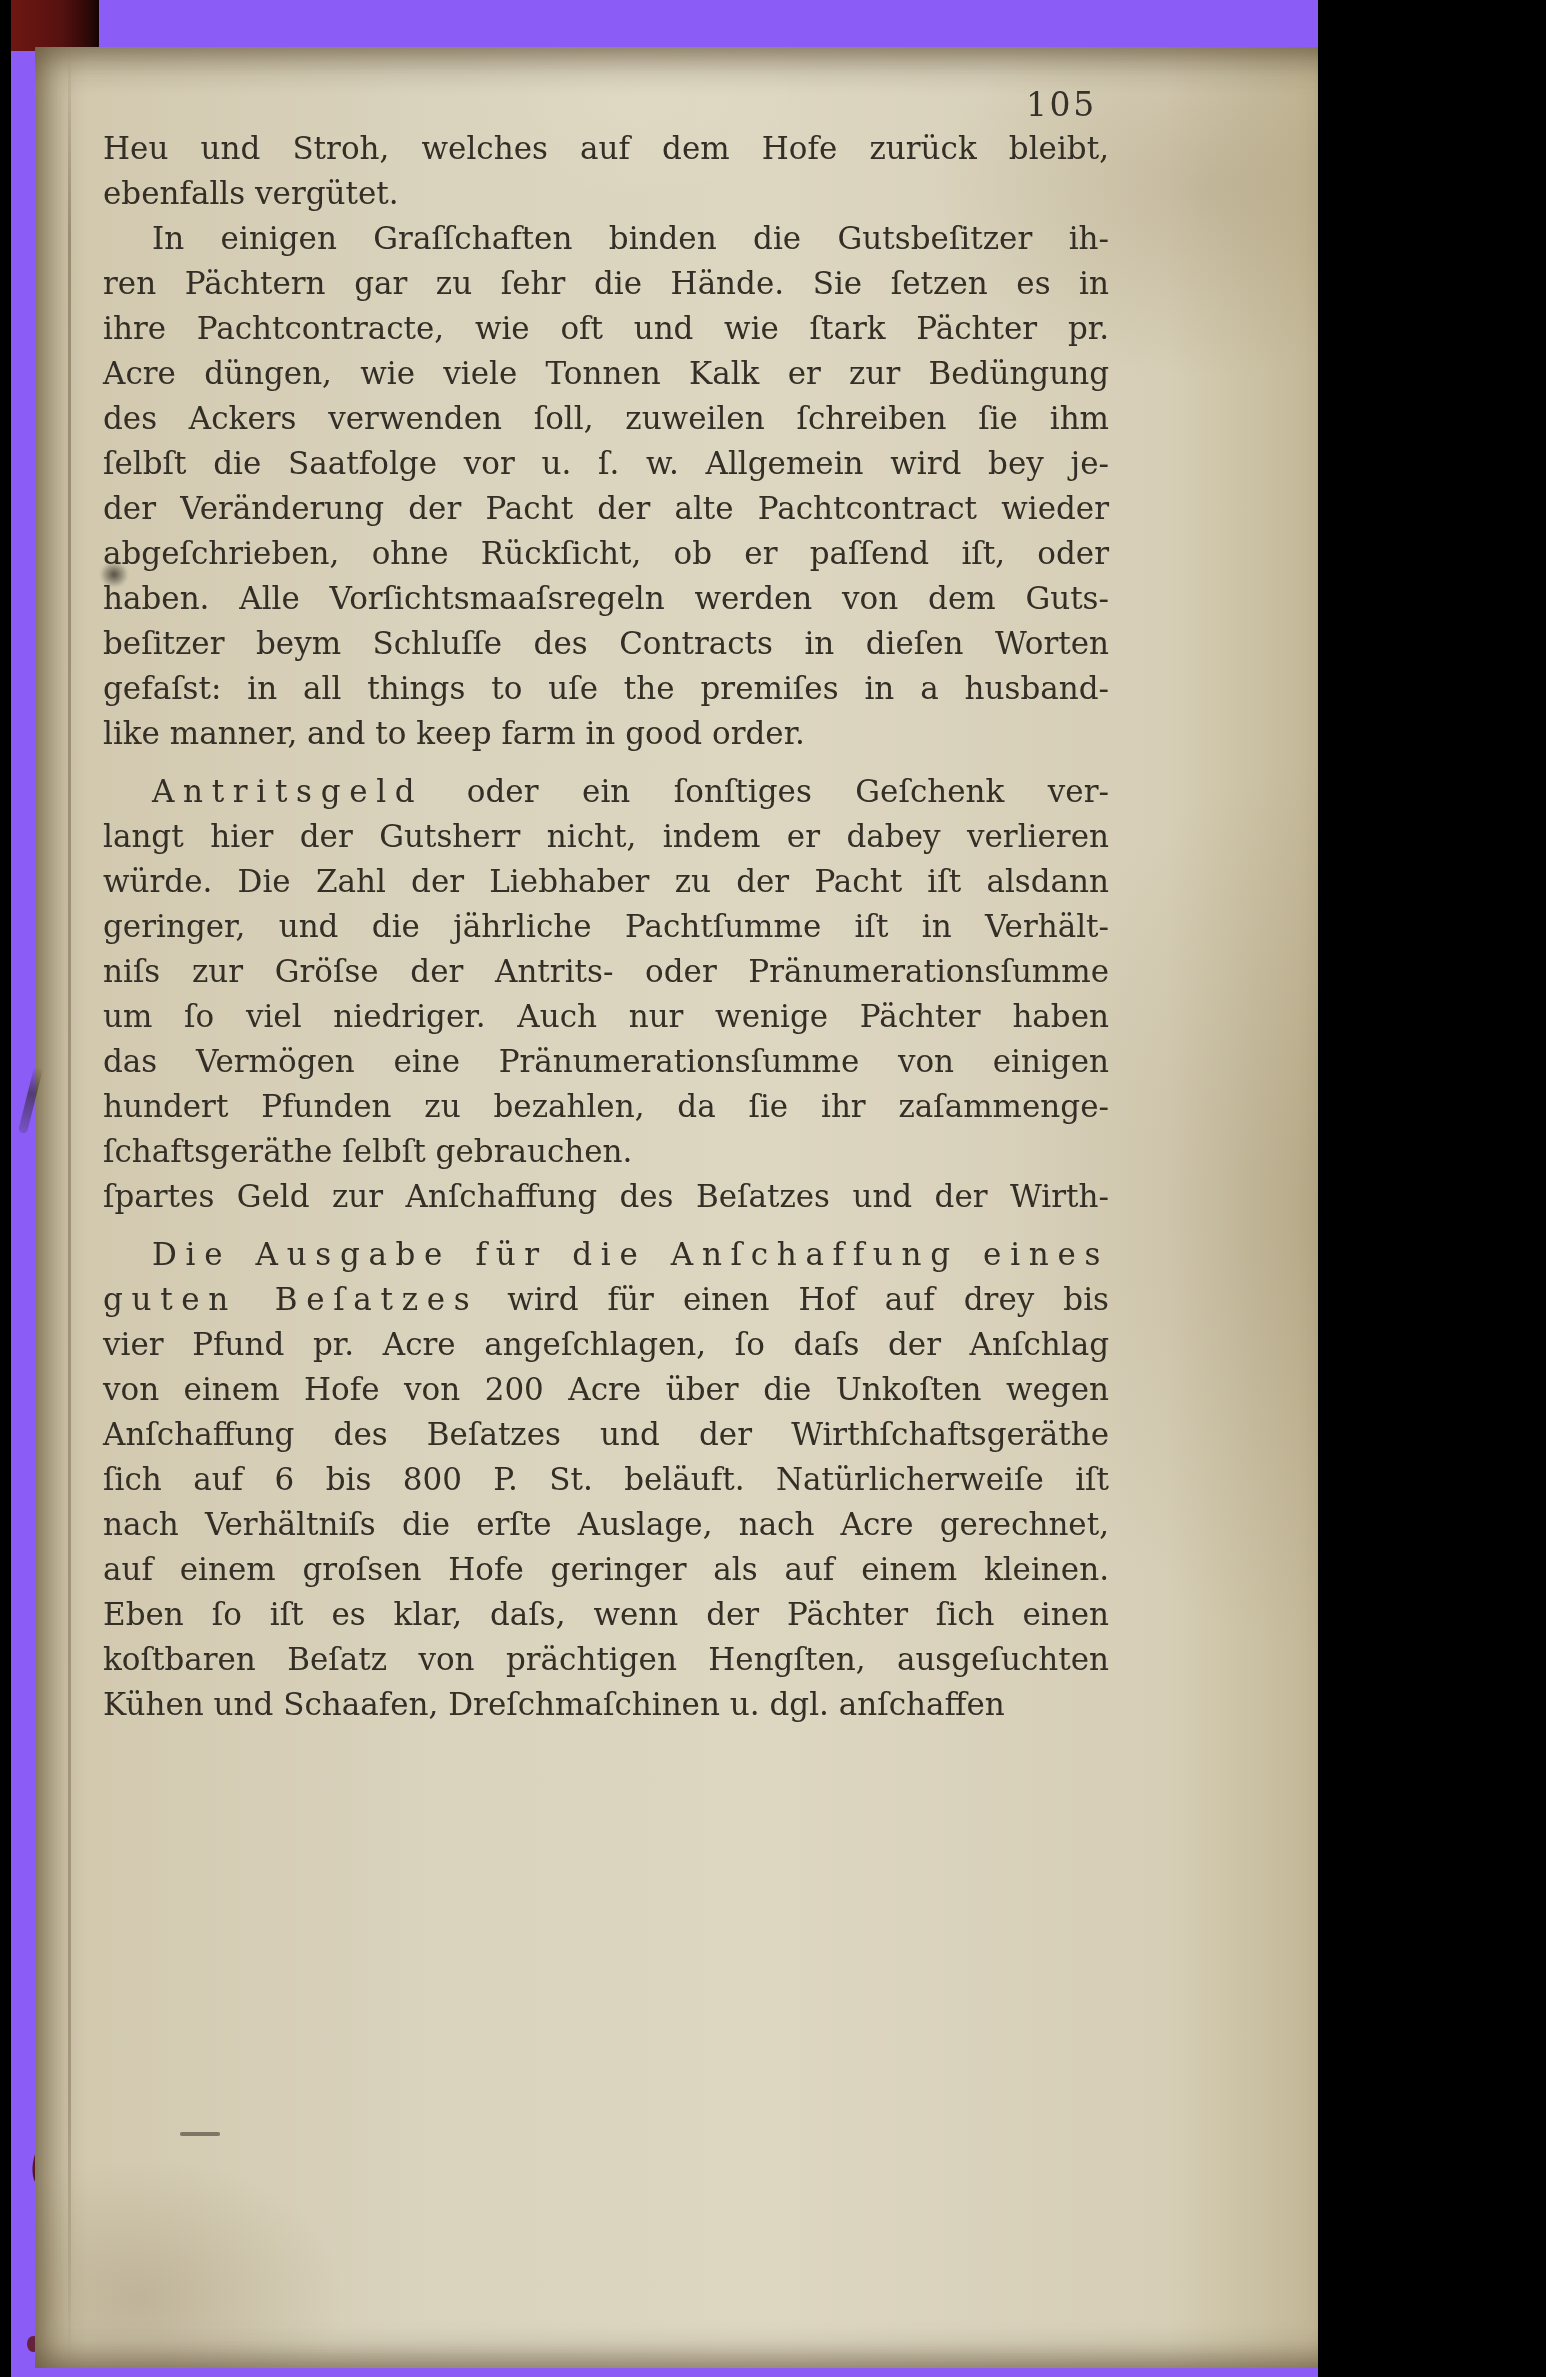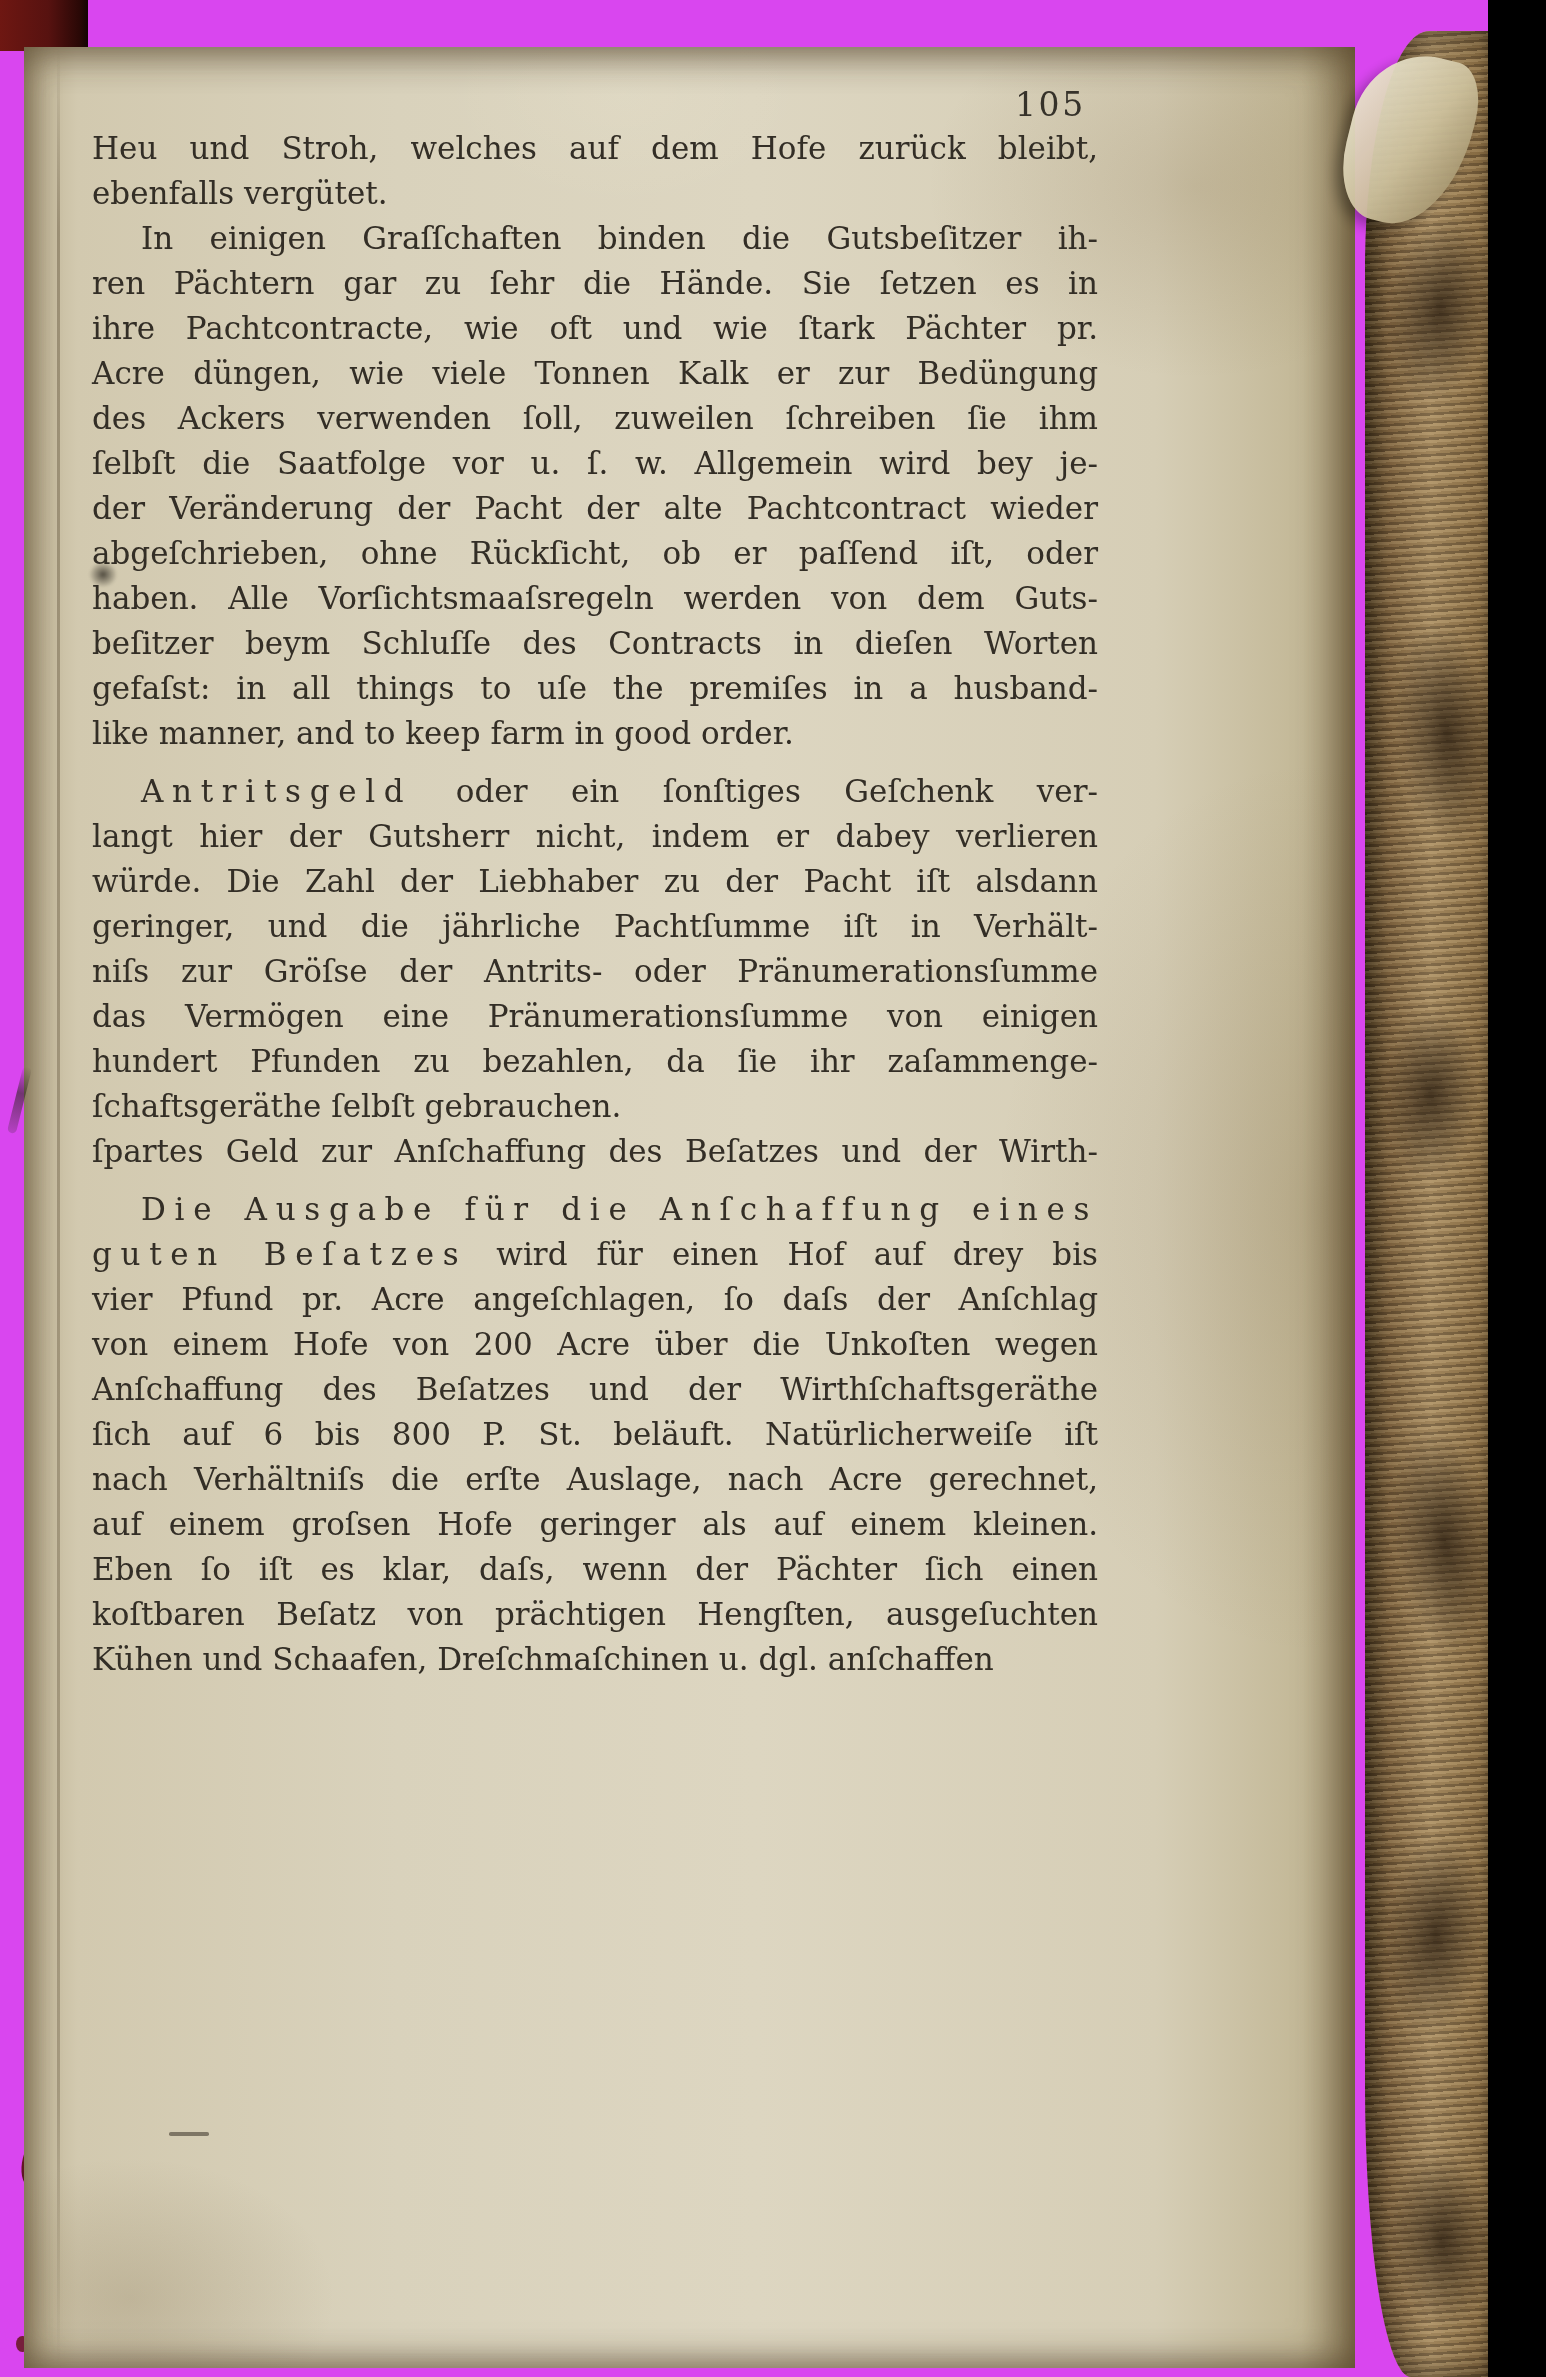--- a/index.html
+++ b/index.html
@@ -1,22 +1,23 @@
 <!DOCTYPE html>
 <html style="font-size:14.6px"><head>
 <meta charset="utf-8">
 <title>Book page scan</title>
 <style>
   html,body{margin:0;padding:0;background:#000;}
   .scene{
     position:relative;
-    width:1488px;height:2377px;
-    background:#d946ef;
+    width:1307px;height:2377px;
+    background:#8b5cf6;
     overflow:hidden;
     font-family:"DejaVu Serif", serif;
+    margin-left:11px;
   }
   
   .cover-top{
     position:absolute;left:0;top:0;width:88px;height:51px;
     background:linear-gradient(90deg,#6e1712 0%,#571210 55%,#2a0806 90%,#120403 100%);
   }
   .cover-bottom-mark{
     position:absolute;left:22px;top:2139px;width:24px;height:49px;
     background:radial-gradient(60% 60% at 40% 40%, #7a1b14, #4c0f0b 80%);
     border-radius:45% 60% 50% 55%/55% 45% 60% 50%;
@@ -162,20 +163,21 @@
       <div class="line">gefaſst: in all things to uſe the premiſes in a husband-</div>
       <div class="line last">like manner, and to keep farm in good order.</div>
     </section>
 
     <section class="para gap">
       <div class="line indent"><span class="sperr">Antritsgeld</span><span> oder ein ſonſtiges Geſchenk ver-</span></div>
       <div class="line">langt hier der Gutsherr nicht, indem er dabey verlieren</div>
       <div class="line">würde. Die Zahl der Liebhaber zu der Pacht iſt alsdann</div>
       <div class="line">geringer, und die jährliche Pachtſumme iſt in Verhält-</div>
       <div class="line">niſs zur Gröſse der Antrits- oder Pränumerationsſumme</div>
+      <div class="line">um ſo viel niedriger. Auch nur wenige Pächter haben</div>
       <div class="line">das Vermögen eine Pränumerationsſumme von einigen</div>
       <div class="line">hundert Pfunden zu bezahlen, da ſie ihr zaſammenge-</div>
       <div class="line last">ſchaftsgeräthe ſelbſt gebrauchen.</div>
       <div class="line">ſpartes Geld zur Anſchaffung des Beſatzes und der Wirth-</div>
     </section>
 
     <section class="para gap">
       <div class="line indent sperr">Die Ausgabe für die Anſchaffung eines</div>
       <div class="line"><span class="sperr">guten Beſatzes</span><span> wird für einen Hof auf drey bis</span></div>
       <div class="line">vier Pfund pr. Acre angeſchlagen, ſo daſs der Anſchlag</div>

